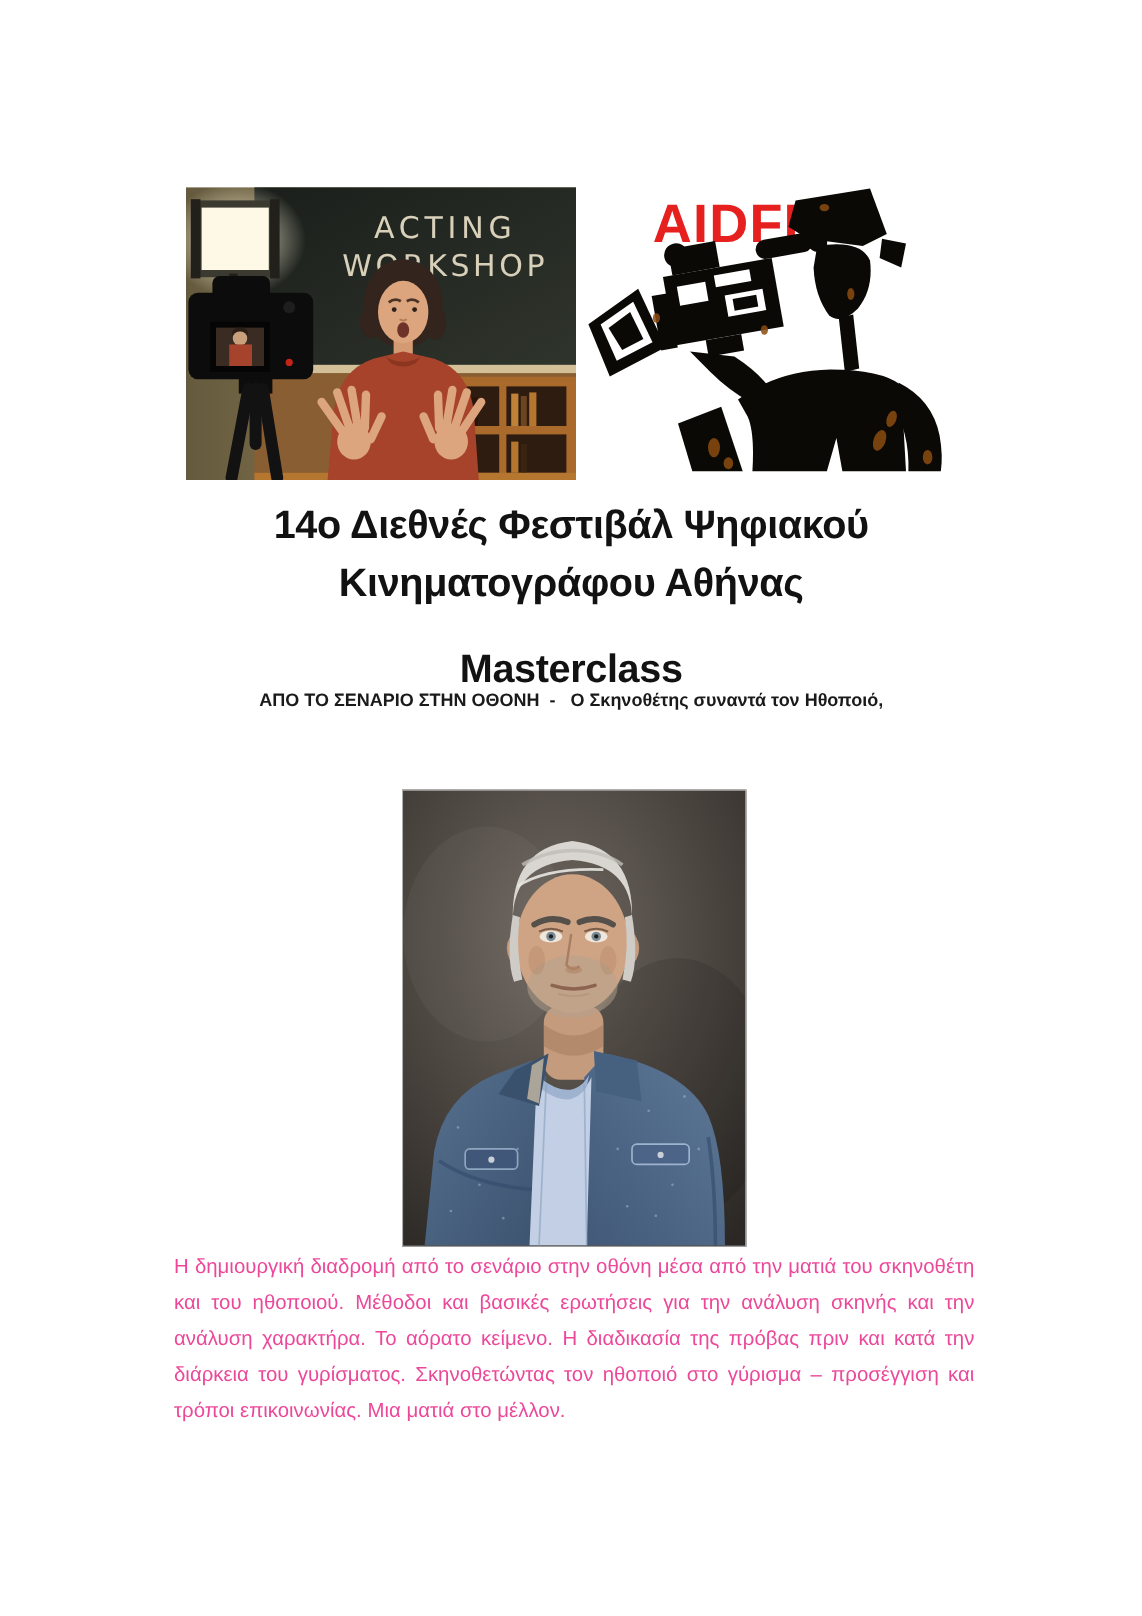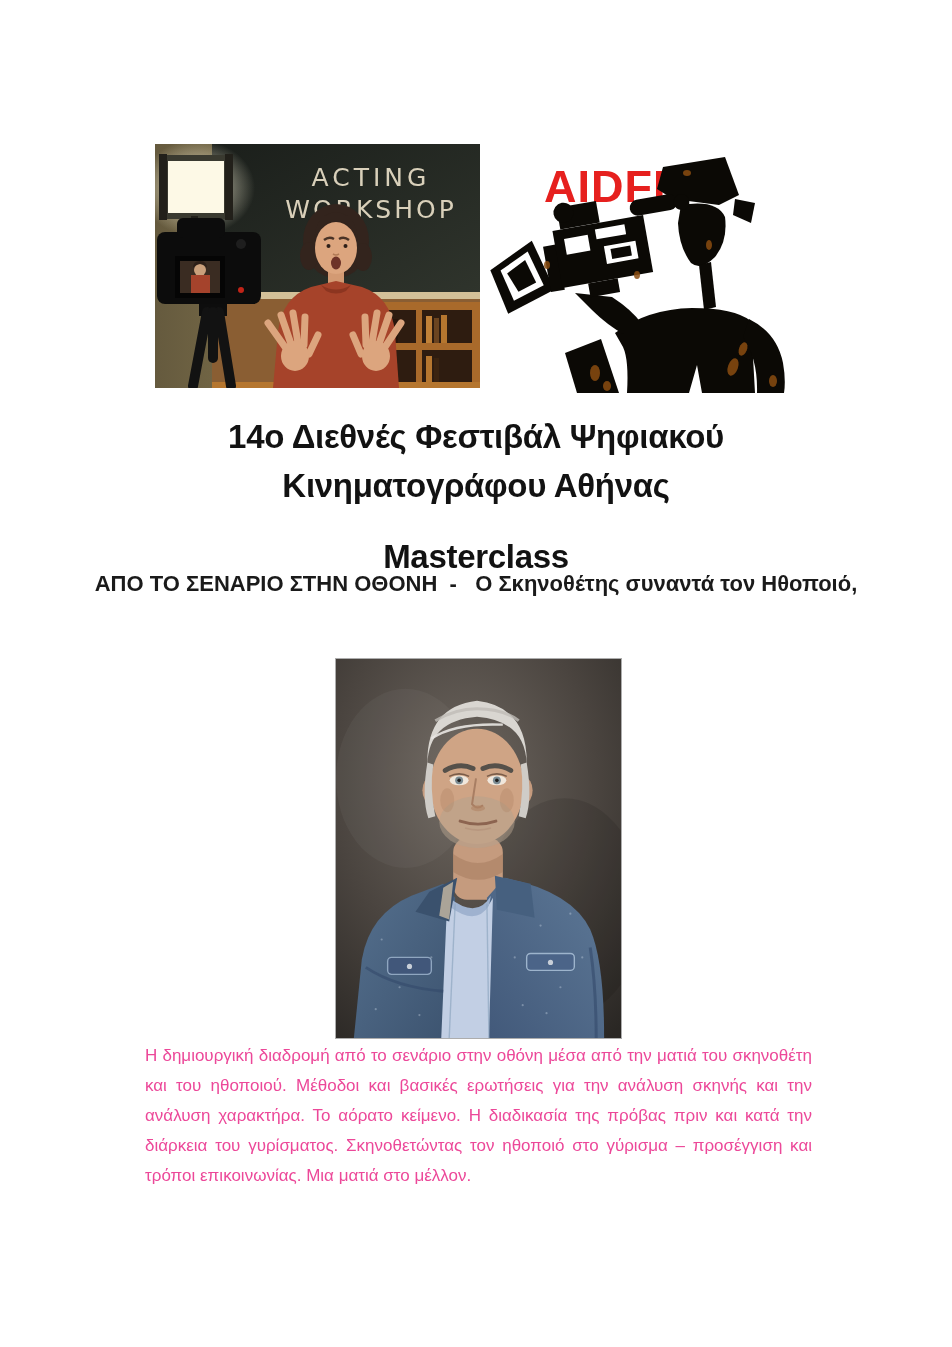--- a/index.html
+++ b/index.html
@@ -5,41 +5,41 @@
   html,body{margin:0;padding:0;background:#ffffff;}
   .page{
     position:relative;
     width:952px;height:1347px;
     background:#ffffff;
     font-family:"Liberation Sans",sans-serif;
     overflow:hidden;
   }
   figure{margin:0;padding:0;}
   .workshop-photo{
-    position:absolute;left:155px;top:144px;width:325px;height:244px;
+    position:absolute;left:155px;top:156px;width:325px;height:244px;
   }
   .aidff-logo{
     position:absolute;left:487px;top:145px;width:310px;height:248px;
   }
   .workshop-photo svg,.aidff-logo svg,.portrait svg{display:block;width:100%;height:100%;}
   .festival-title{
     position:absolute;top:412px;left:0;width:952px;
     margin:0;text-align:center;
     font-size:33px;font-weight:700;line-height:49px;
     color:#121212;letter-spacing:-0.3px;
   }
   .festival-title .t-line{display:block;}
   .masterclass{
     position:absolute;top:538px;left:0;width:952px;
     margin:0;text-align:center;
     font-size:33px;font-weight:700;color:#121212;letter-spacing:-0.3px;
   }
   .details{
     position:absolute;top:572px;left:0;width:952px;
-    text-align:center;font-size:22px;font-weight:700;
+    text-align:center;font-size:15px;font-weight:700;
     line-height:24.5px;color:#1a1a1a;
   }
   .detail-line{white-space:pre-wrap;}
   .portrait{
     position:absolute;left:335px;top:658px;width:287px;height:381px;
     border:1px solid #adadad;box-sizing:border-box;
     background:#3a3531;
   }
   .body-text{
     position:absolute;left:145px;top:1041px;width:667px;

